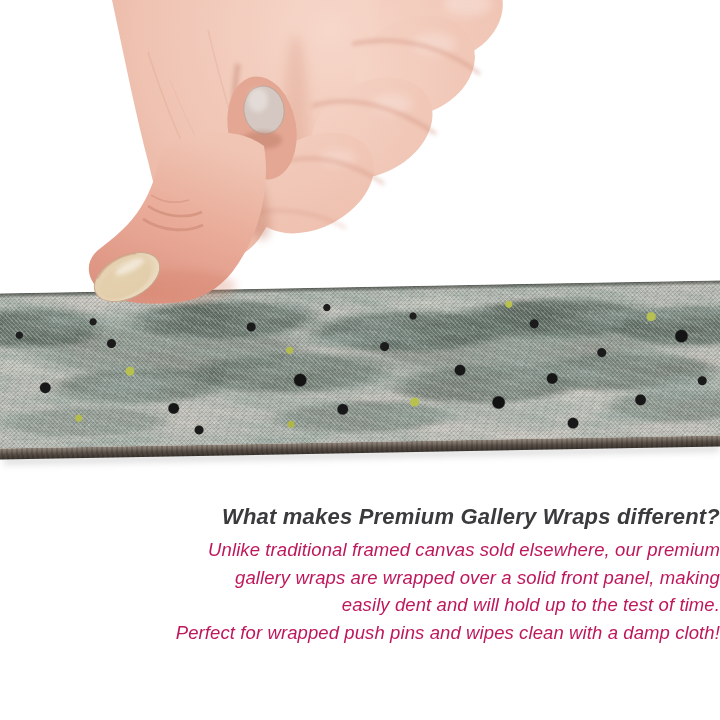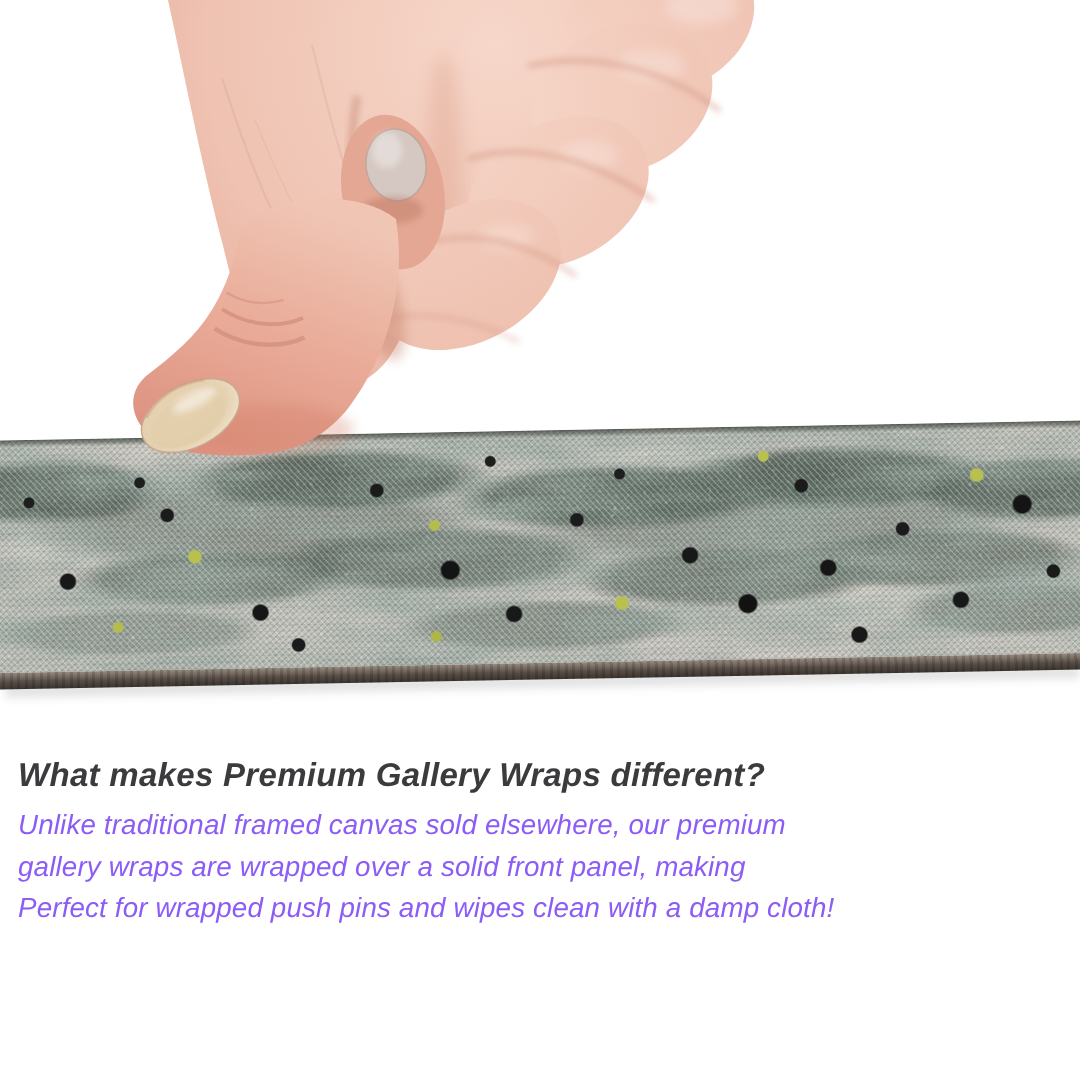--- a/index.html
+++ b/index.html
@@ -107,33 +107,33 @@
   }
 
   
   .hand-svg { position: absolute; left: 0; top: 0; }
 
   
   .caption {
     position: absolute;
     left: 12px; right: 0;
     top: 501px;
-    text-align: left;
+    text-align: right;
     color: #3d3d3f;
   }
   .caption-heading {
     font: italic 700 22px/32px "Liberation Sans", sans-serif;
     letter-spacing: .2px;
     margin-bottom: 3px;
     color: #3b3b3d;
   }
   .caption-line {
     font: italic 400 18.5px/27.6px "Liberation Sans", sans-serif;
     letter-spacing: .1px;
-    color: #8b5cf6;
+    color: #be185d;
   }
 </style>
 </head>
 <body>
 
 <div class="stage">
 
   <div class="strip-rot">
     <div class="strip-face">
       <div class="paint-layer"></div>
@@ -233,16 +233,17 @@
         <path d="M 100,265 C 112,256 130,254 146,260" stroke="#d29a80" stroke-width="2" fill="none" opacity="0.5"></path>
         <ellipse cx="134" cy="269" rx="16" ry="5" fill="#ffffff" opacity="0.5" filter="url(#b2)"></ellipse>
       </g>
     </g>
   </svg>
 
   <div class="caption">
     <div class="caption-heading">What makes Premium Gallery Wraps different?</div>
     <div class="caption-line">Unlike traditional framed canvas sold elsewhere, our premium</div>
     <div class="caption-line">gallery wraps are wrapped over a solid front panel, making</div>
+    <div class="caption-line">easily dent and will hold up to the test of time.</div>
     <div class="caption-line">Perfect for wrapped push pins and wipes clean with a damp cloth!</div>
   </div>
 
 </div>
 
 </body></html>

